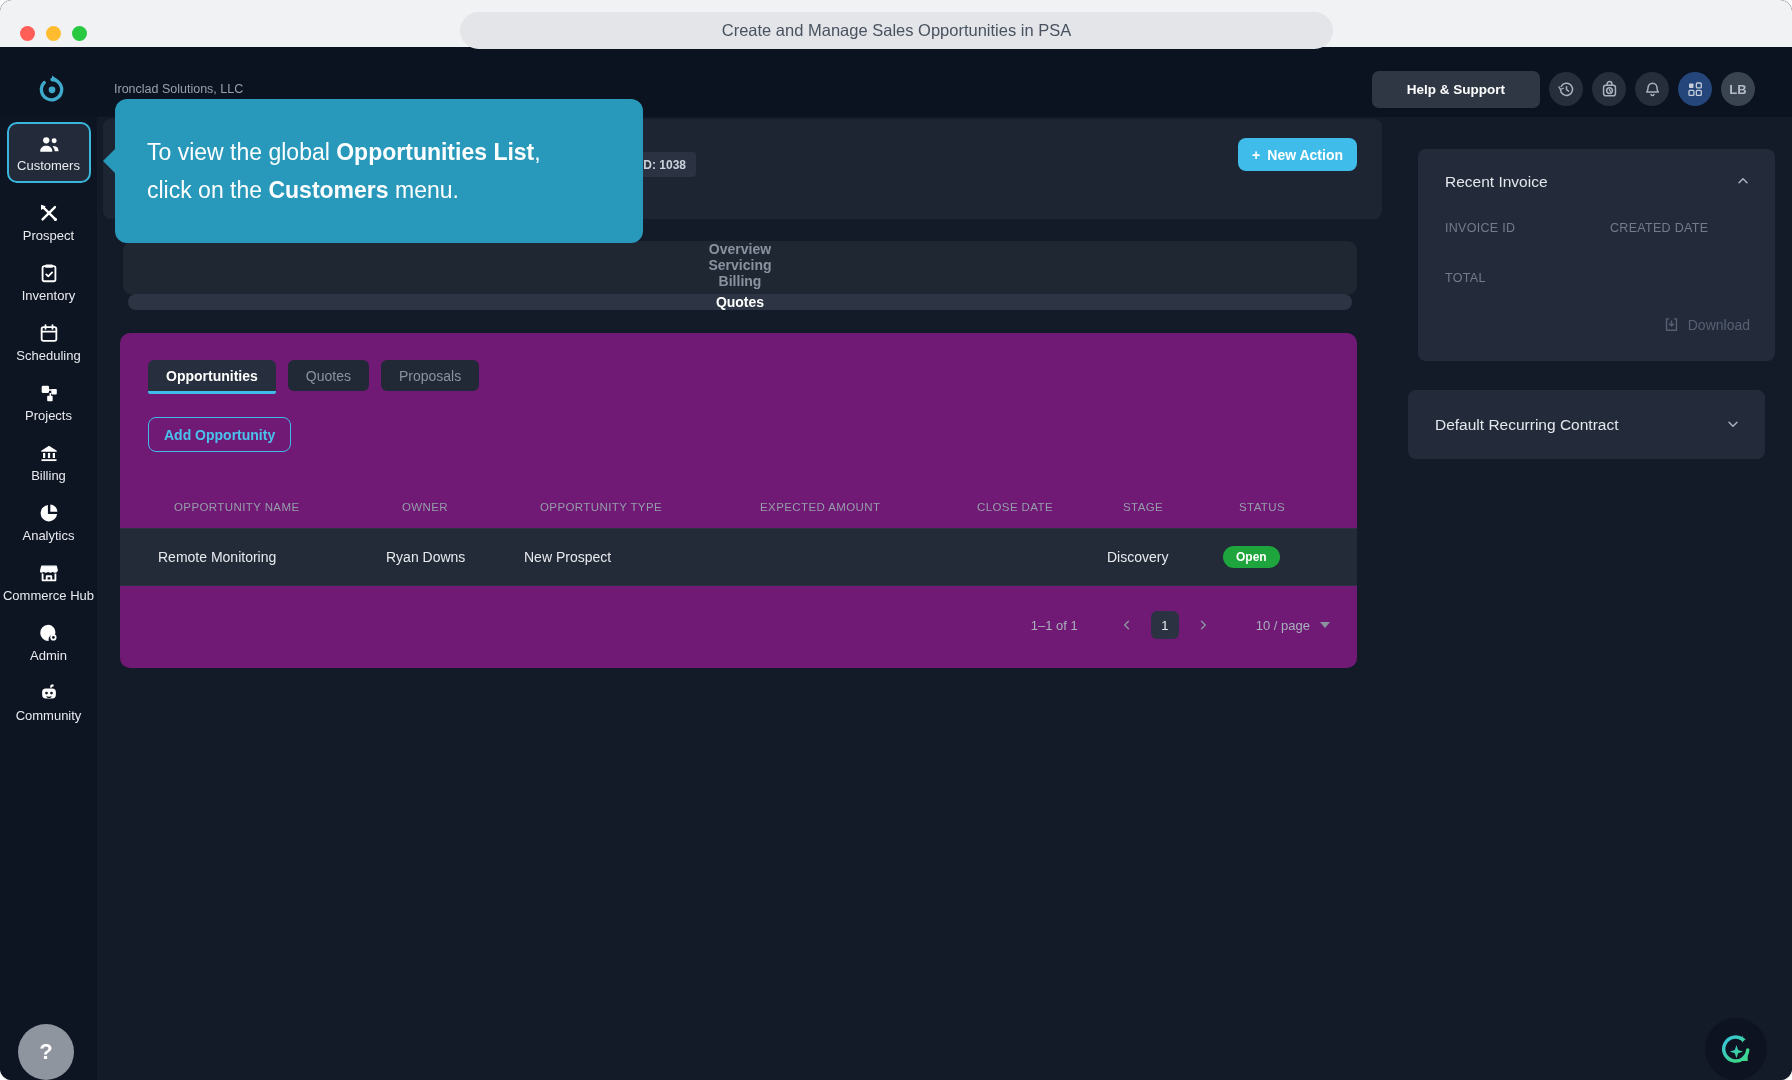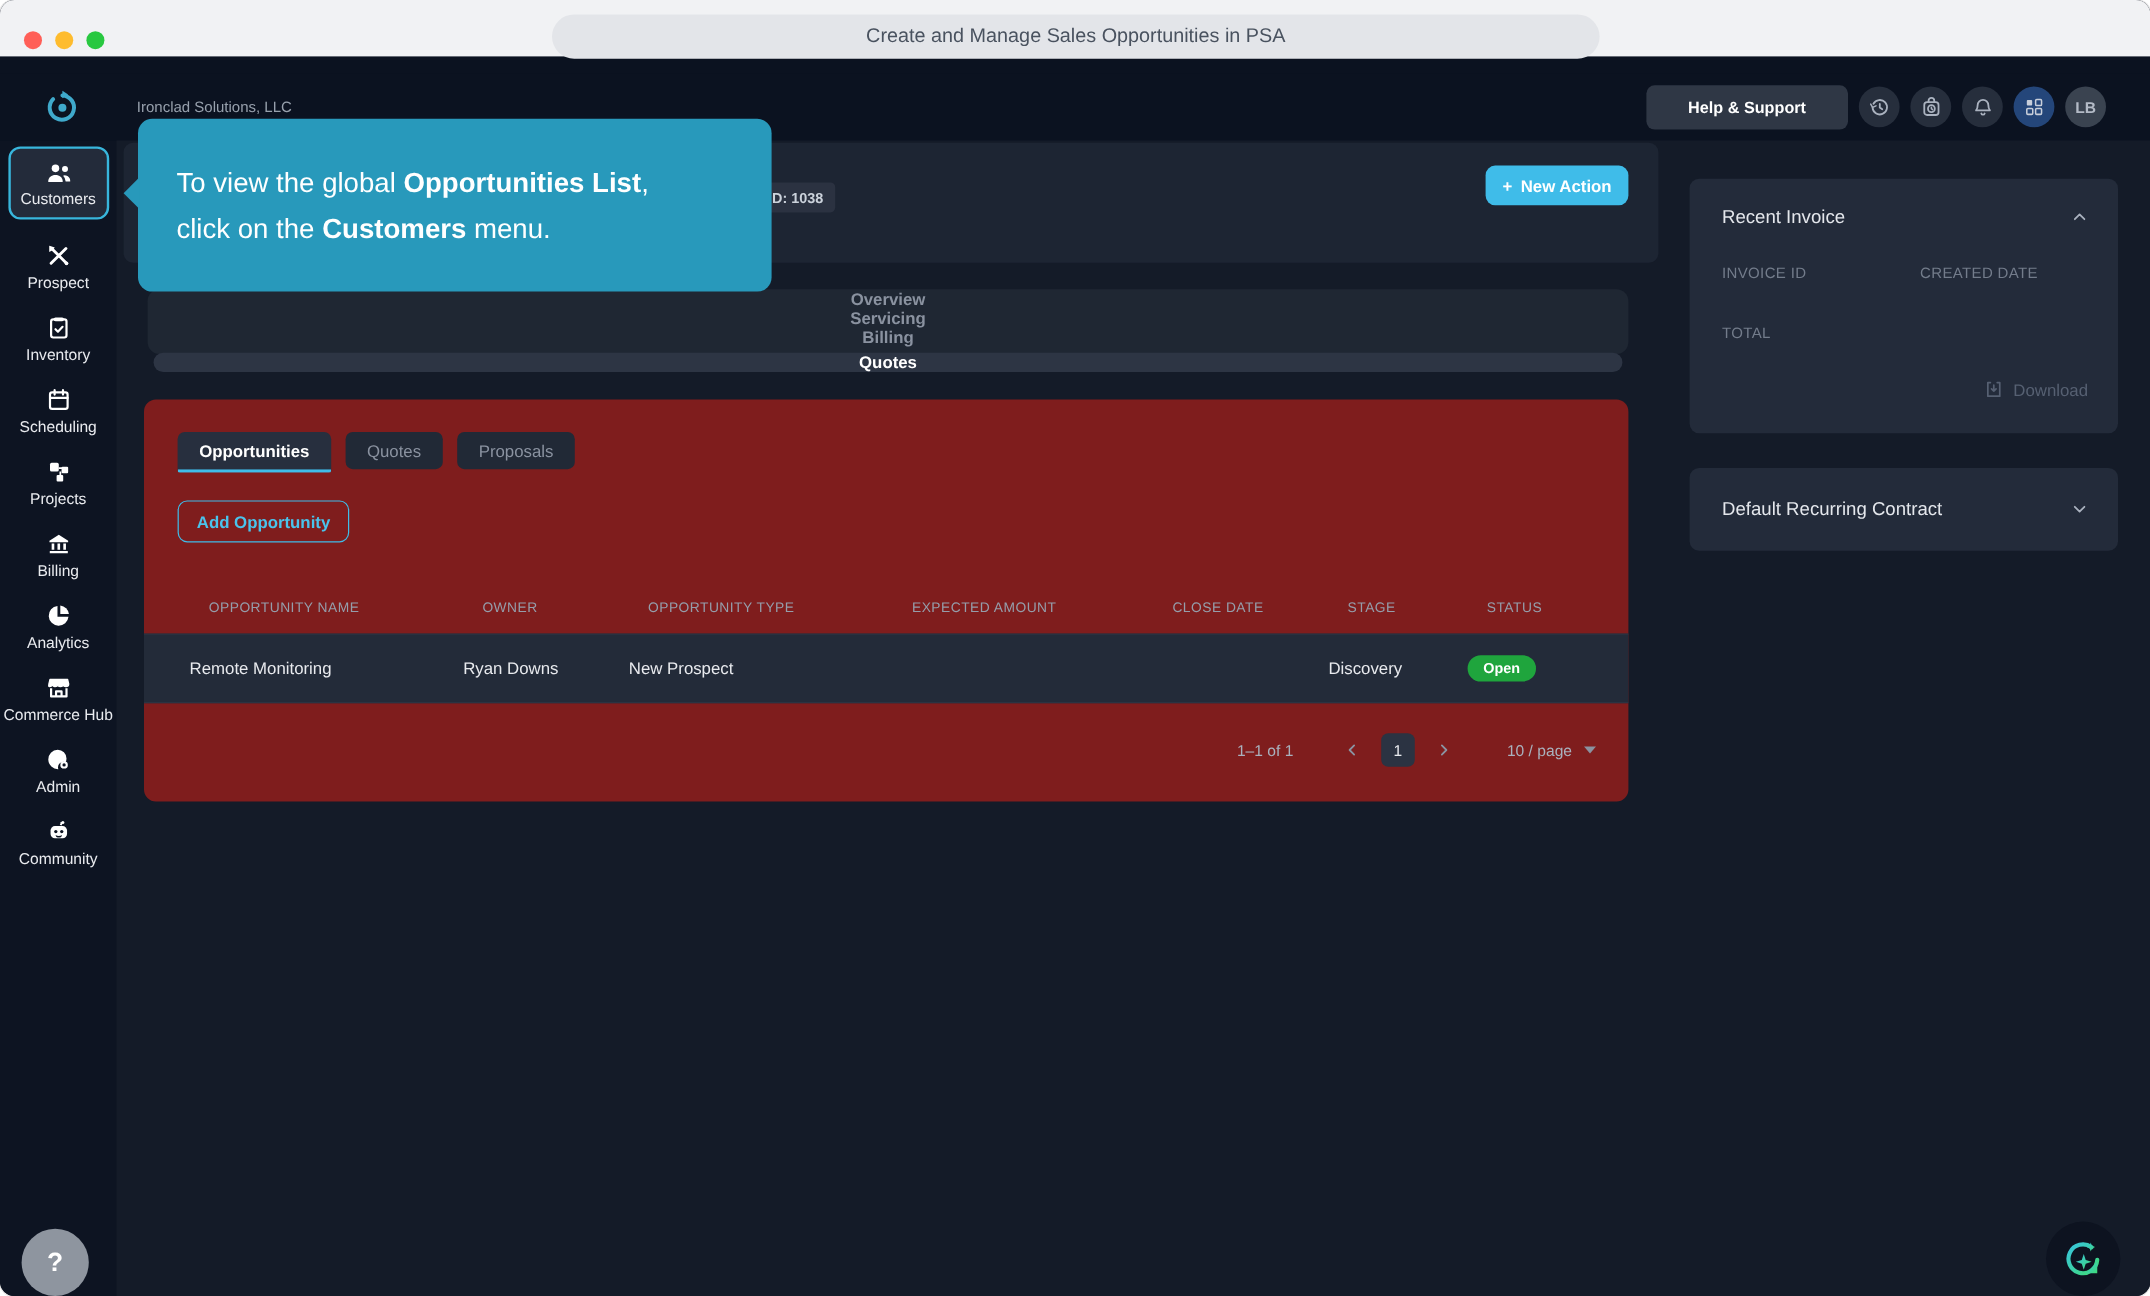--- a/index.html
+++ b/index.html
@@ -42,21 +42,21 @@
   .id-badge{position:absolute;left:527px;top:33px;height:25px;padding:0 10px;background:#2B3241;
     border-radius:4px;color:#CBD2DB;font-size:12px;font-weight:700;display:flex;align-items:center;}
   .new-action{position:absolute;right:25px;top:19px;height:33px;padding:0 14px;background:#3FBCE9;
     border-radius:8px;color:#fff;font-size:14px;font-weight:700;display:flex;align-items:center;gap:7px;}
   .tabbar{position:absolute;left:26px;top:124px;width:1234px;height:54px;background:#1F2733;
     border-radius:10px;display:flex;flex-direction:column;}
   .tab{flex:1;display:flex;align-items:center;justify-content:center;color:#8A92A0;
     font-size:14px;font-weight:600;cursor:pointer;}
   .tab.active{margin:5px;background:#2D3544;border-radius:8px;color:#fff;}
   .content-card{position:absolute;left:23px;top:216px;width:1237px;height:335px;
-    background:#7f1d1d;border-radius:10px;}
+    background:#701a75;border-radius:10px;}
   .chips{position:absolute;left:28px;top:27px;display:flex;gap:12px;}
   .chip{height:31px;padding:0 18px;background:#212936;border-radius:6px;color:#8A92A0;
     font-size:14px;display:flex;align-items:center;cursor:pointer;}
   .chip.active{background:#272F3E;color:#fff;border-bottom:3px solid #3FBCE9;
     border-radius:6px 6px 2px 2px;font-weight:600;}
   .add-btn{position:absolute;left:28px;top:84px;height:33px;padding:0 15px;background:transparent;
     border:1.5px solid #3FBCE9;border-radius:8px;color:#4AC3EC;font-size:14px;font-weight:700;
     display:flex;align-items:center;}
   .tgrid{display:grid;grid-template-columns:228px 138px 220px 217px 146px 116px auto;
     padding-left:38px;align-items:center;}
@@ -71,21 +71,21 @@
   .pg-range{margin-right:36px;}
   .pg-chev{width:26px;height:26px;display:flex;align-items:center;justify-content:center;cursor:pointer;}
   .pg-box{width:28px;height:28px;background:#2B3342;border-radius:6px;color:#E8EAEE;
     display:flex;align-items:center;justify-content:center;margin:0 11px;cursor:pointer;}
   .pg-per{margin-left:40px;margin-right:10px;cursor:pointer;}
   .caret-down{width:0;height:0;border-left:5px solid transparent;border-right:5px solid transparent;
     border-top:6px solid #8A92A0;cursor:pointer;}
   
   .rightpanel{position:absolute;left:1385px;top:117px;right:0;bottom:0;background:#141B28;}
   .rcard{position:absolute;left:23px;width:357px;background:#232B3A;border-radius:8px;}
-  .rcard.invoice{top:32px;height:212px;}
+  .rcard.invoice{top:32px;height:212px;margin-left:10px;}
   .rcard.contract{top:273px;height:69px;}
   .rtitle{position:absolute;left:27px;top:24px;color:#E4E7EC;font-size:15.5px;}
   .rchev{position:absolute;right:24px;top:24px;cursor:pointer;}
   .rlabel{position:absolute;color:#737C8B;font-size:12.5px;letter-spacing:.3px;}
   .download{position:absolute;right:25px;bottom:28px;display:flex;align-items:center;gap:8px;
     color:#566072;font-size:14px;cursor:pointer;}
   .ctitle{position:absolute;left:27px;top:0;height:69px;display:flex;align-items:center;
     color:#E4E7EC;font-size:15.5px;}
   .cchev{position:absolute;right:24px;top:26px;cursor:pointer;}
   .copilot{position:absolute;right:25px;bottom:0;width:62px;height:62px;border-radius:50%;

